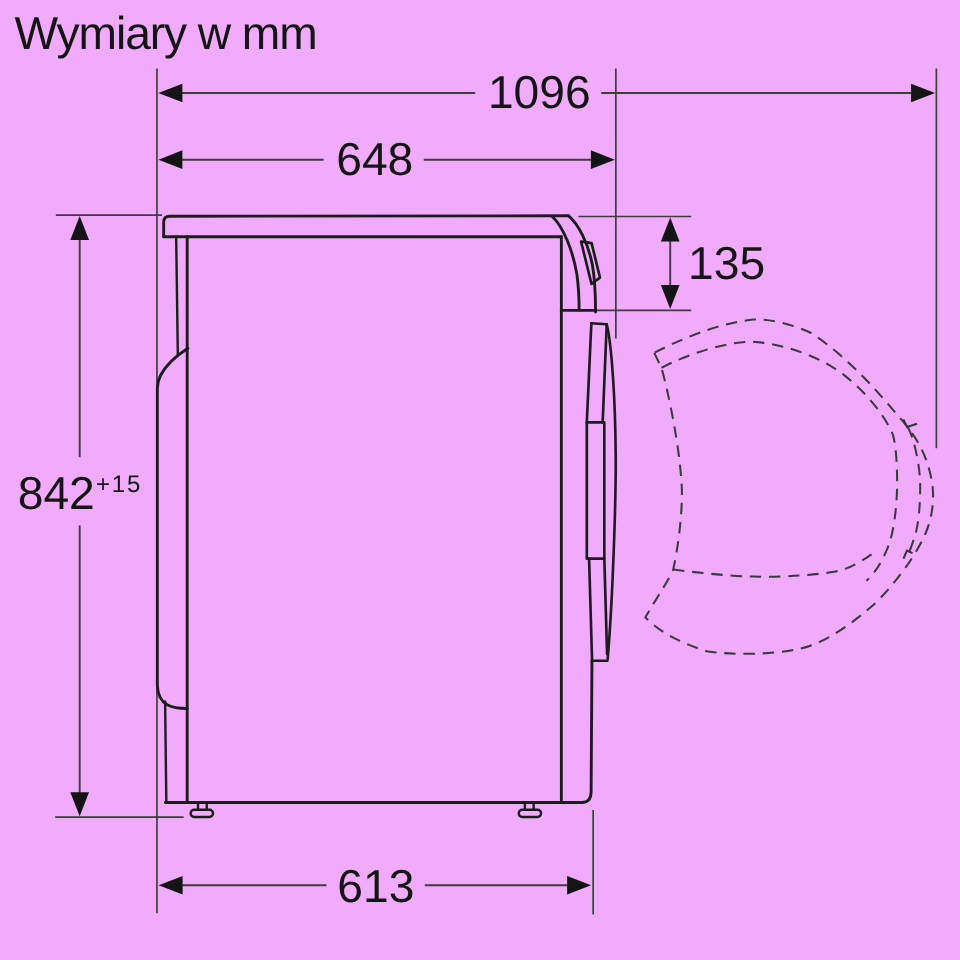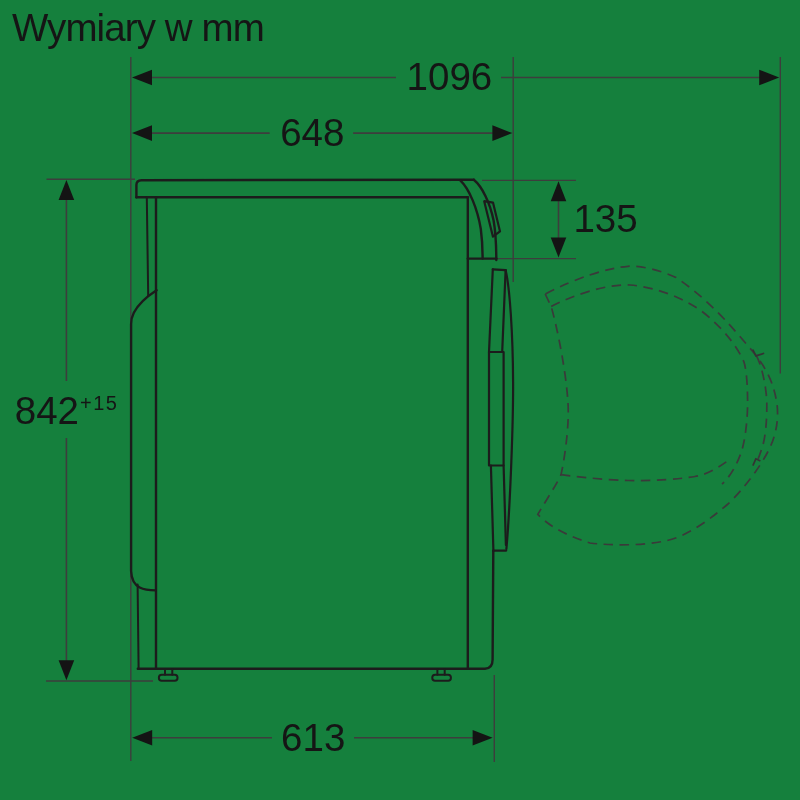--- a/index.html
+++ b/index.html
@@ -1,16 +1,16 @@
 <!DOCTYPE html>
 <html><head>
 <meta charset="utf-8">
 <style>
   html,body{margin:0;padding:0;background:#fff;}
-  .page{position:relative;width:800px;height:800px;background:#15803d;overflow:hidden;}
+  .page{position:relative;width:800px;height:800px;background:#f0abfc;overflow:hidden;}
   svg{position:absolute;left:0;top:0;}
   text{font-family:"Liberation Sans",sans-serif;fill:#151515;}
 </style>
 </head>
 <body>
 <div class="page">
 <svg width="800" height="800" viewBox="0 0 800 800">
 
   <g stroke="#3d3d3d" stroke-width="1.4" fill="none">
     <line x1="130.8" y1="57" x2="130.8" y2="761"></line>

